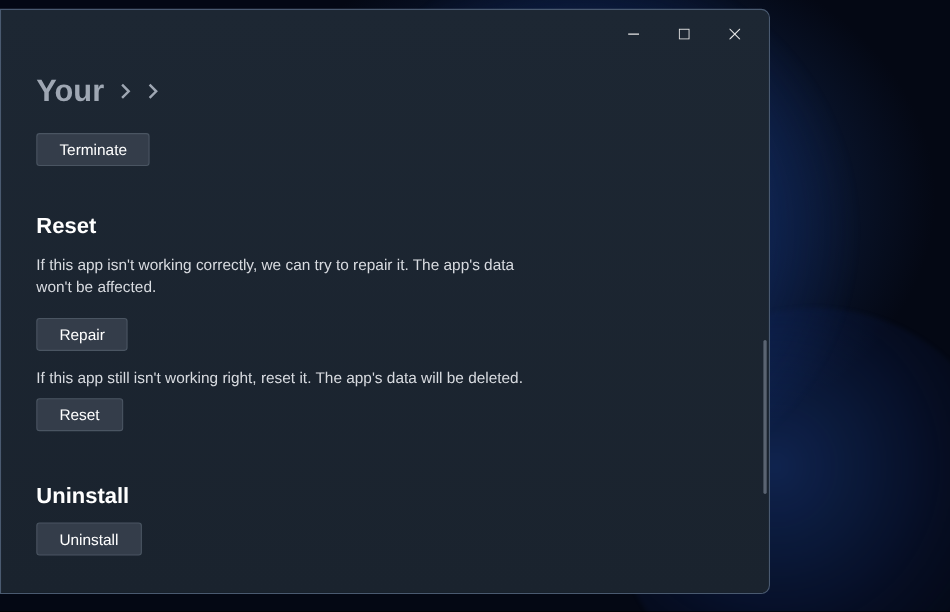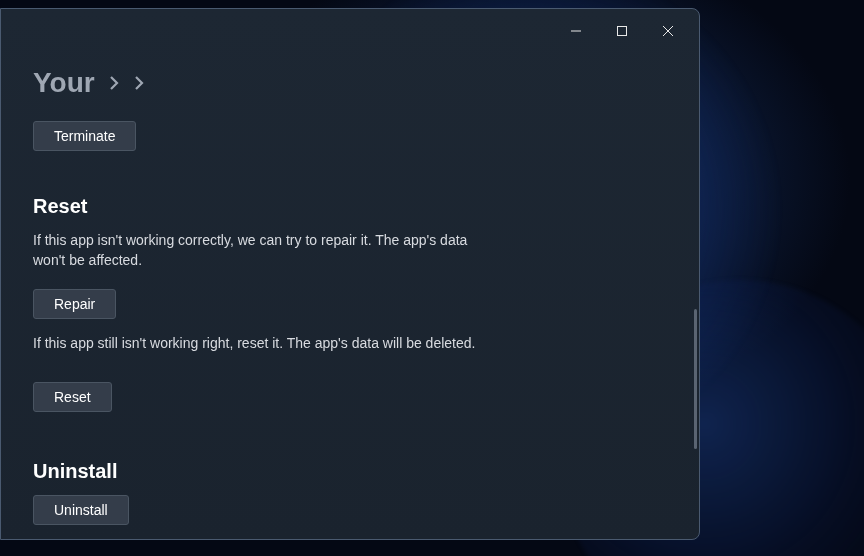--- a/index.html
+++ b/index.html
@@ -105,21 +105,21 @@
       margin-bottom: 12px;
     }
     .section-title.uninstall { margin-top: 48px; }
     .desc {
       font-size: 14px;
       color: #d8dbe0;
       line-height: 1.45;
       max-width: 460px;
       margin-bottom: 18px;
     }
-    .desc.mid { margin-top: 14px; margin-bottom: 29px; max-width: 520px; }
+    .desc.mid { margin-top: 14px; margin-bottom: 9px; max-width: 520px; }
     .terminate-row { margin-top: 0; }
     .scrollbar-track {
       position: absolute;
       right: 2px; top: 140px; bottom: 100px;
       width: 4px;
     }
     .scrollbar-thumb {
       position: absolute;
       right: 0; top: 160px;
       width: 3px; height: 140px;

